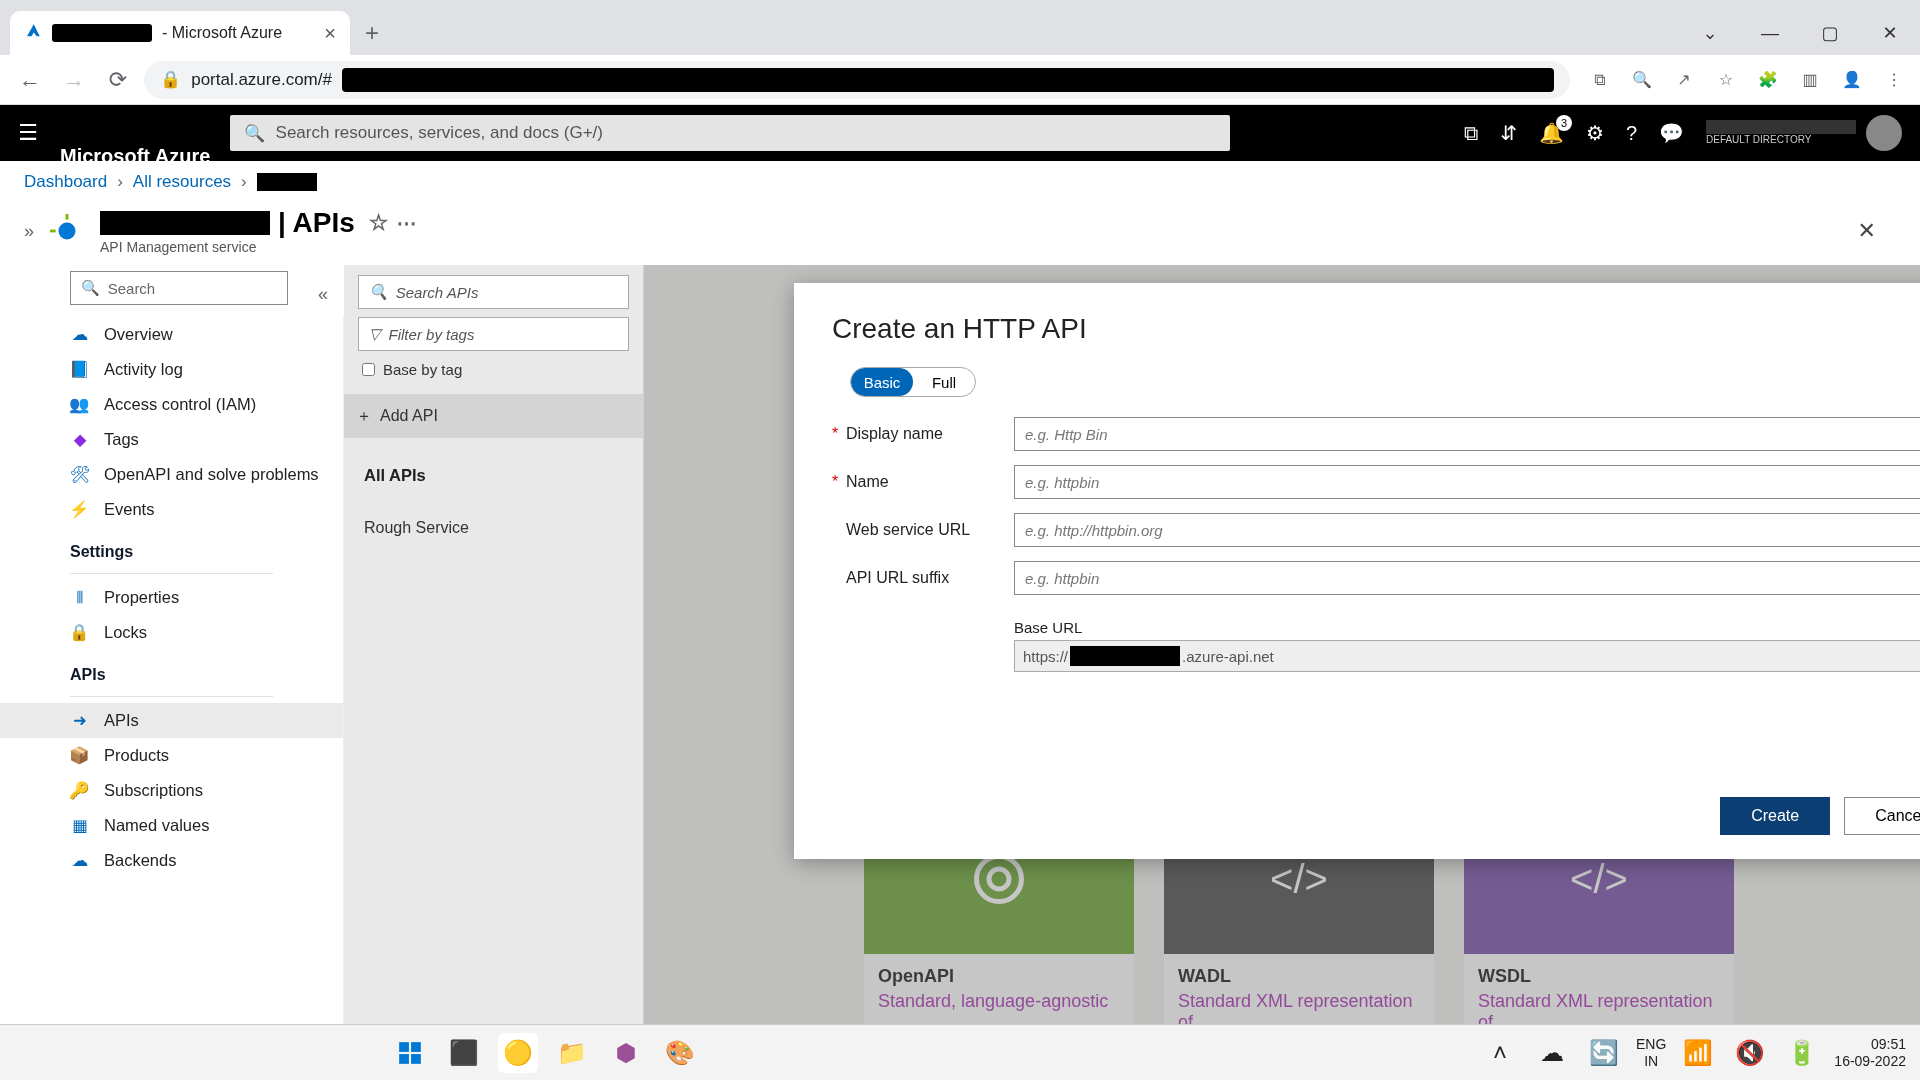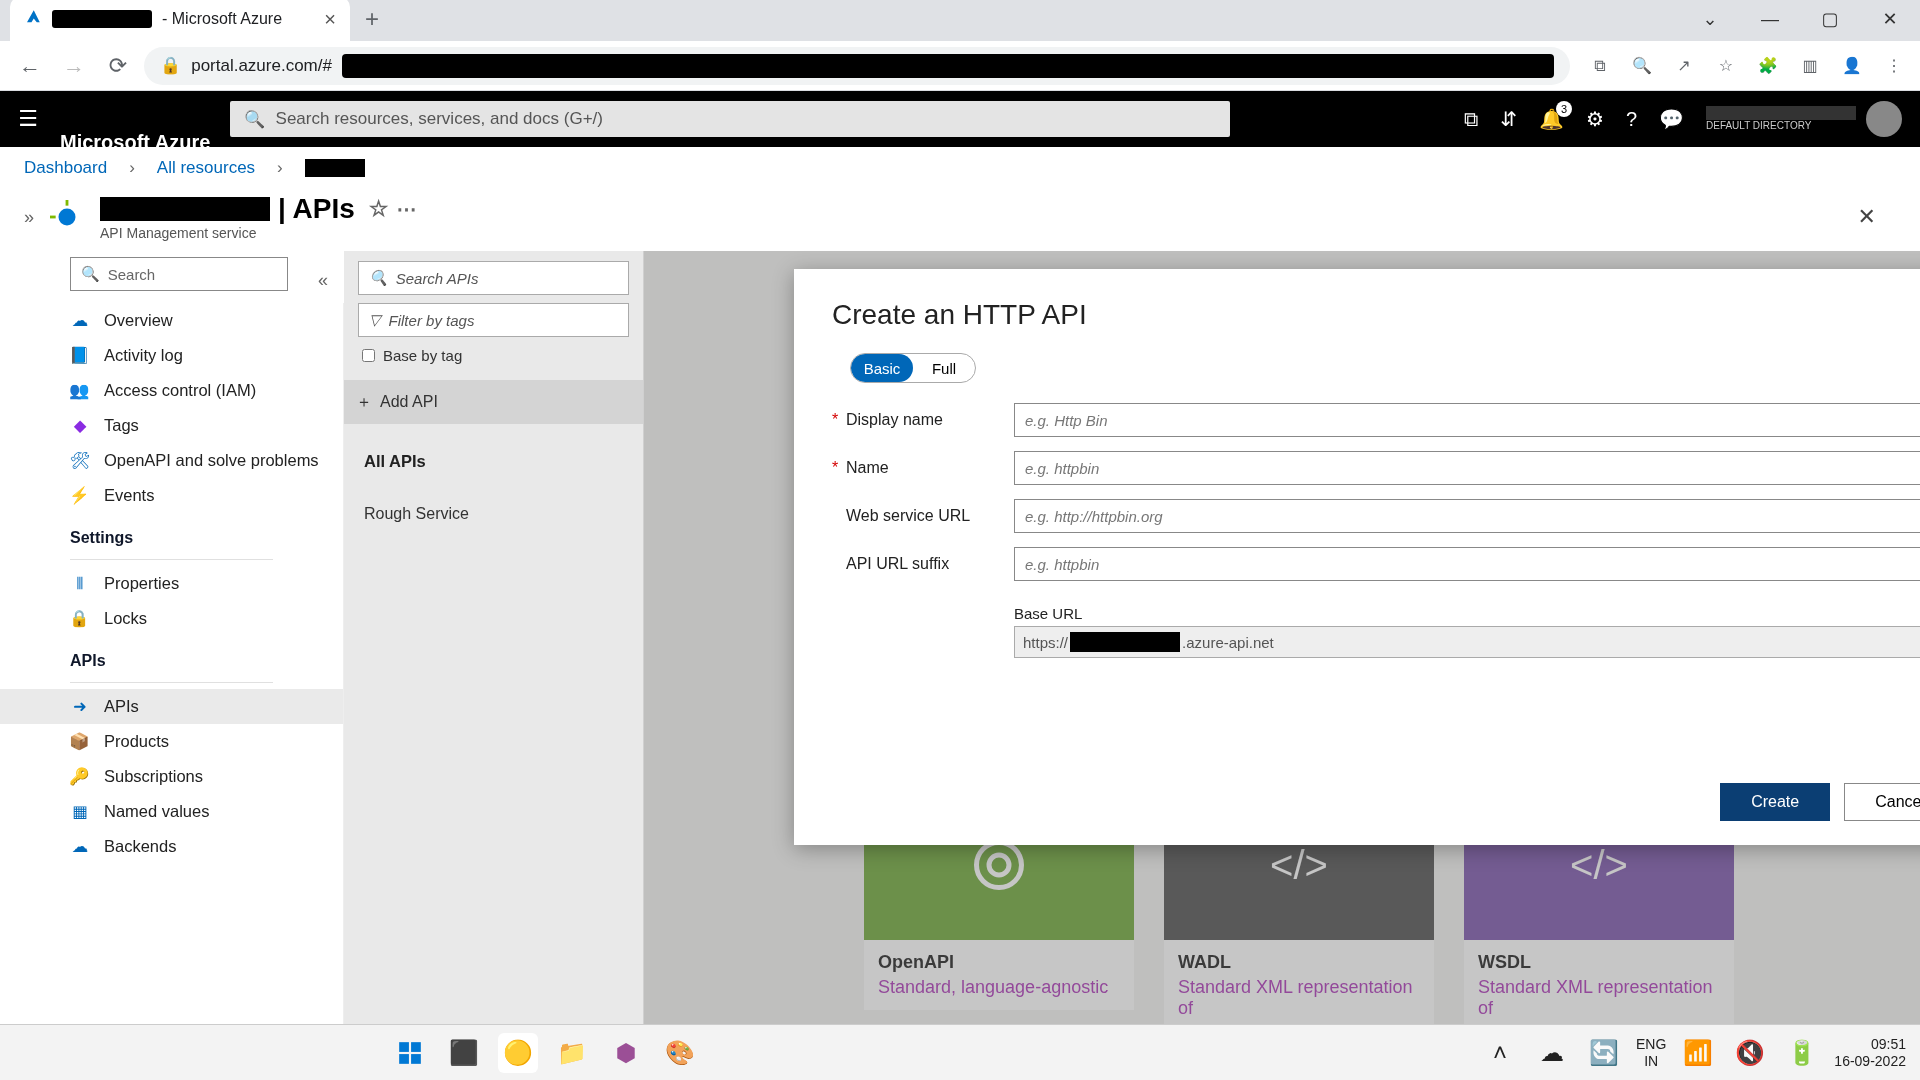--- a/index.html
+++ b/index.html
@@ -1,19 +1,19 @@
 <!DOCTYPE html>
 <html><head>
 <meta charset="utf-8">
 <style>
 * { margin:0; padding:0; box-sizing:border-box; font-family:"Segoe UI",Arial,sans-serif; }
 body { width:1920px; height:1080px; overflow:hidden; background:#fff; }
 
 
-.browser-top { height:41px; background:#dfe1e5; display:flex; align-items:flex-end; }
+.browser-top { height:55px; background:#dfe1e5; display:flex; align-items:flex-end; }
 .tab { background:#fff; border-radius:10px 10px 0 0; height:44px; width:340px; margin-left:10px; display:flex; align-items:center; padding:0 14px; gap:10px; font-size:16px; color:#202124; }
 .tab-redact { width:100px; height:18px; background:#000; border-radius:3px; }
 .tab svg { flex:none; }
 .tab .close { margin-left:auto; color:#555; font-size:20px; }
 .newtab { width:36px; height:36px; display:flex; align-items:center; justify-content:center; margin:0 4px 4px 4px; font-size:24px; color:#5f6368; }
 .win-ctrl { margin-left:auto; display:flex; }
 .win-ctrl span { width:60px; height:44px; display:flex; align-items:center; justify-content:center; font-size:18px; color:#333; }
 
 .addr-bar { height:50px; background:#fff; border-bottom:1px solid #dadce0; display:flex; align-items:center; padding:0 12px; gap:8px; }
 .nav-btn { width:36px; height:36px; display:flex; align-items:center; justify-content:center; color:#5f6368; font-size:22px; border-radius:50%; }
@@ -29,21 +29,21 @@
 .global-search { flex:none; width:1000px; height:36px; background:#e4e4e4; display:flex; align-items:center; padding:0 14px; gap:10px; color:#555; font-size:17px; border-radius:2px; }
 .az-header-right { margin-left:auto; display:flex; align-items:center; gap:22px; padding-right:18px; }
 .az-header-right .icon { position:relative; color:#fff; font-size:20px; }
 .badge { position:absolute; top:-6px; right:-8px; background:#fff; color:#000; border-radius:50%; width:16px; height:16px; font-size:11px; display:flex; align-items:center; justify-content:center; }
 .acct { display:flex; align-items:center; gap:10px; font-size:12px; }
 .acct .names { text-align:left; line-height:1.2; }
 .acct .redact { width:150px; height:14px; background:#333; }
 .avatar { width:36px; height:36px; border-radius:50%; background:#888; }
 
 
-.bc { height:42px; display:flex; align-items:center; padding:0 24px; gap:22px; font-size:17px; }
+.bc { height:42px; display:flex; align-items:center; padding:0 24px; gap:10px; font-size:17px; }
 .bc a { color:#0067b8; text-decoration:none; }
 .bc .sep { color:#666; }
 .bc .redact { width:60px; height:18px; background:#000; display:inline-block; vertical-align:middle; }
 
 .page-head { display:flex; align-items:center; padding:4px 24px 10px 24px; gap:14px; }
 .expand-side { font-size:18px; color:#666; }
 .apim-icon { width:38px; height:38px; display:flex; align-items:center; justify-content:center; }
 .page-title-wrap .title-row { display:flex; align-items:center; gap:8px; font-size:28px; font-weight:600; }
 .page-title-wrap .title-row .redact { width:170px; height:24px; background:#000; }
 .subtitle { font-size:14px; color:#555; }

